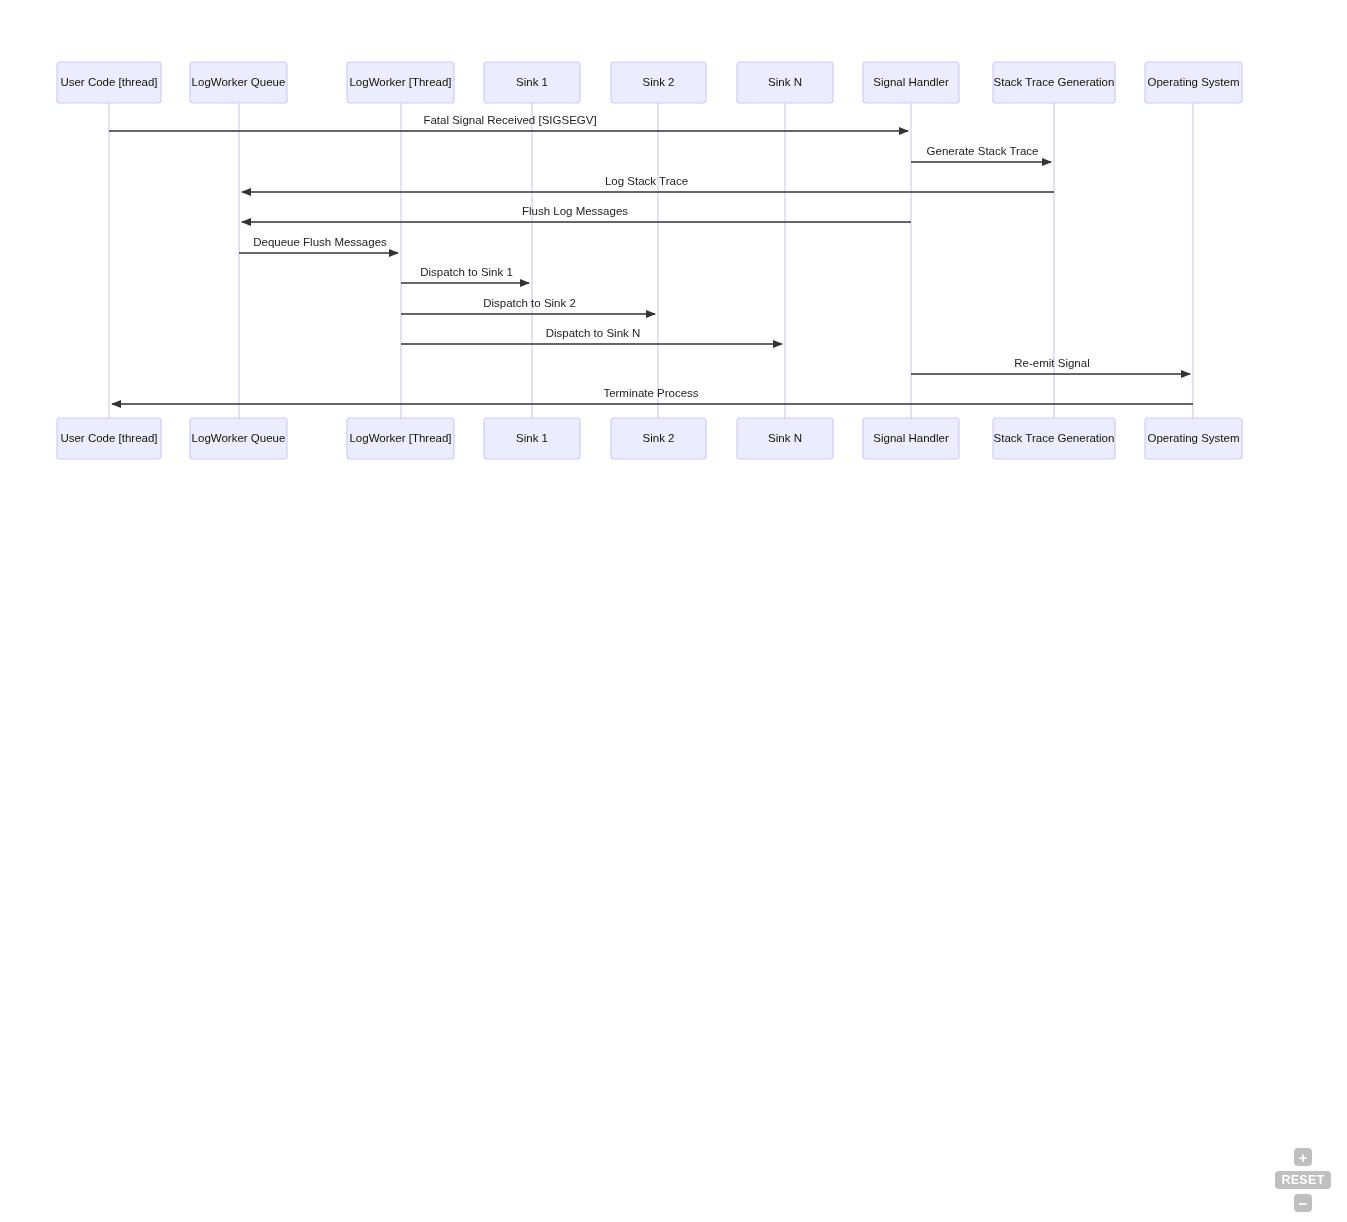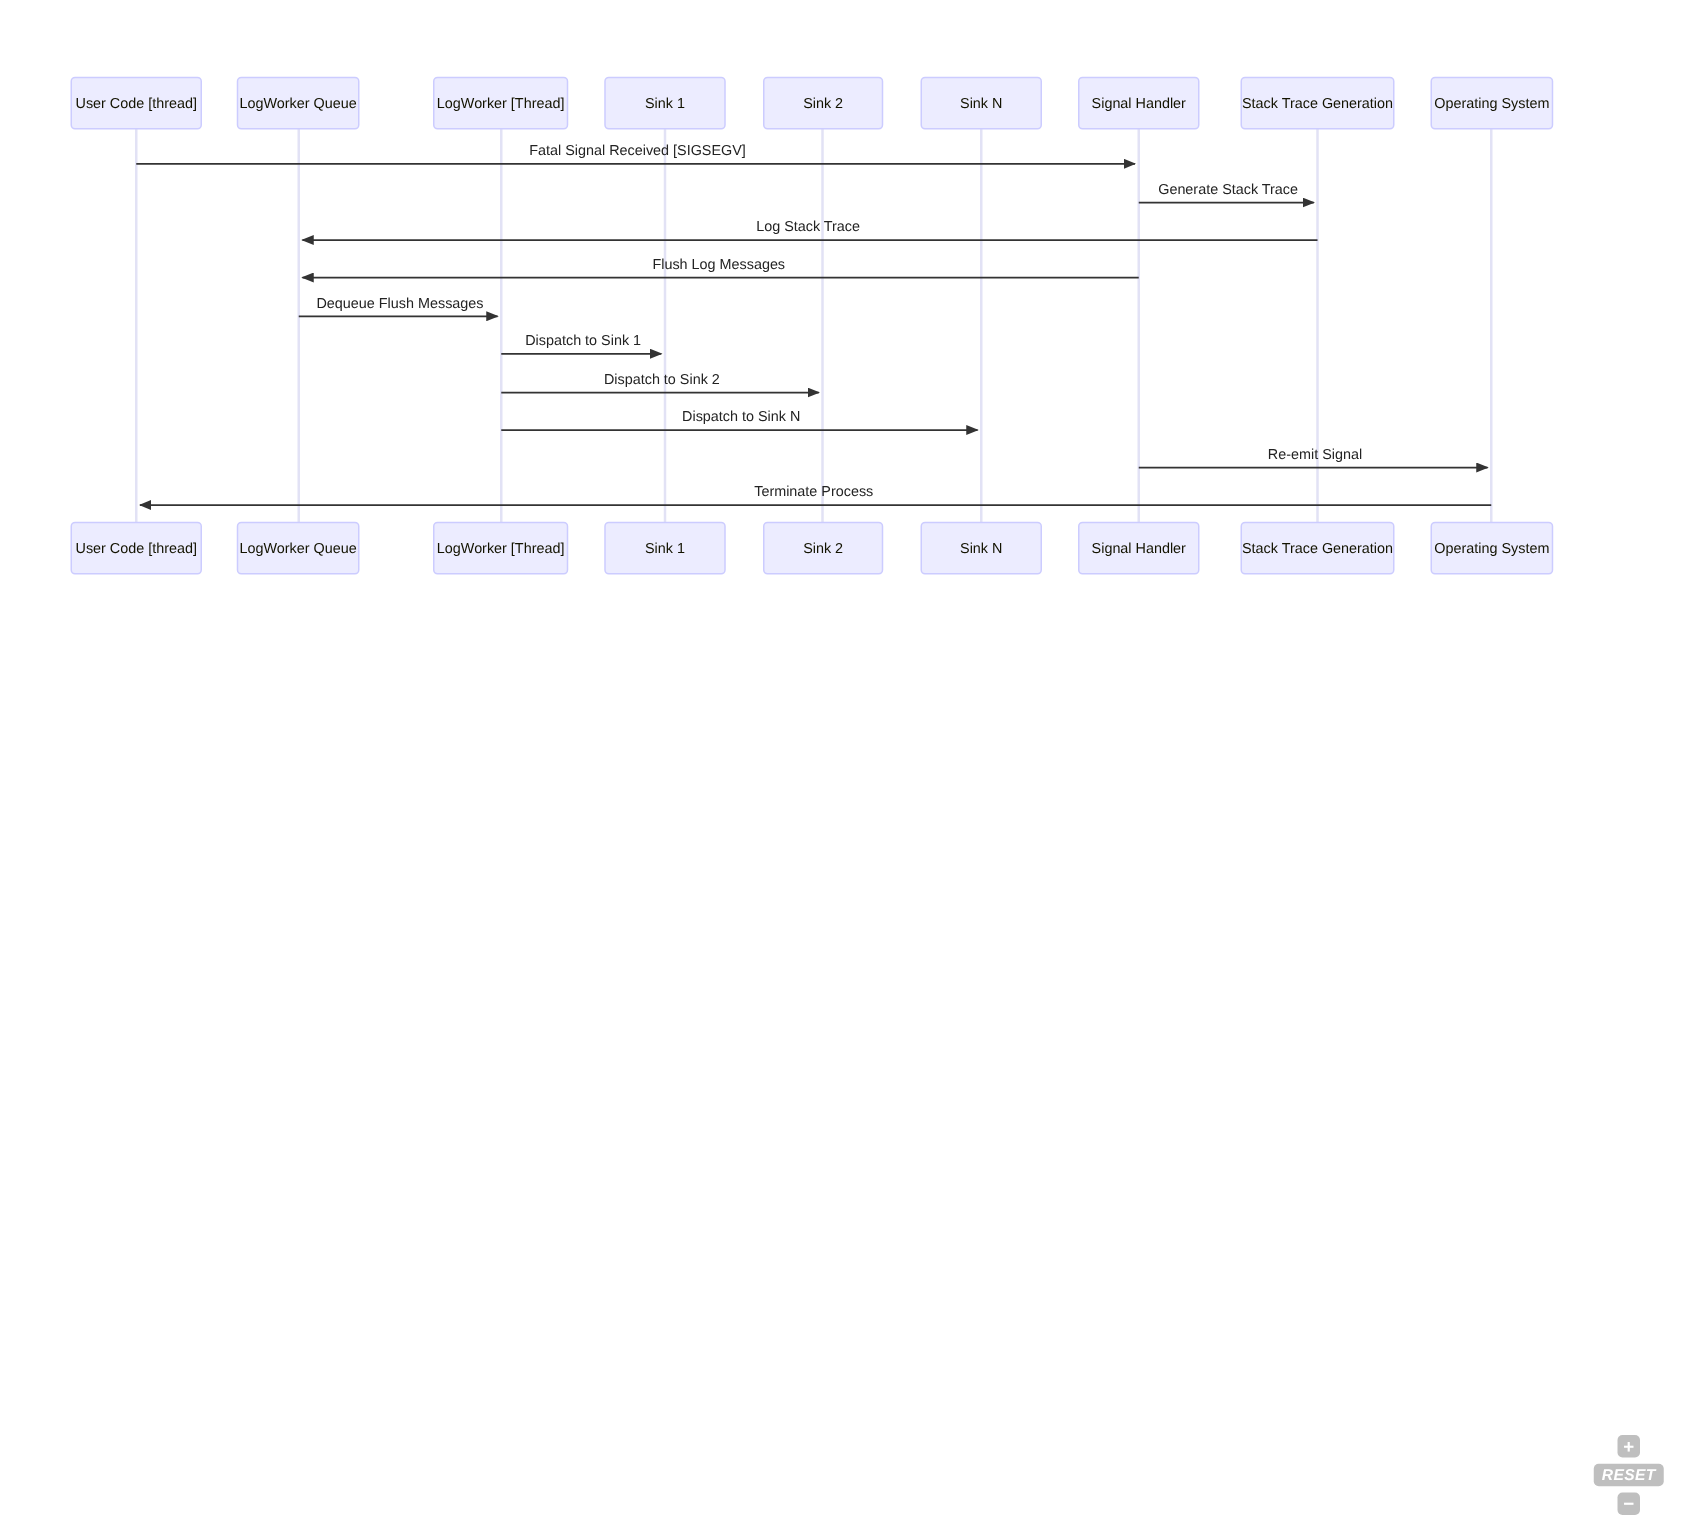--- a/index.html
+++ b/index.html
@@ -75,21 +75,20 @@
     width: 18px;
     height: 18px;
     font-size: 15px;
     line-height: 1;
   }
   .zc-reset {
     width: 56px;
     height: 18px;
     font-size: 12.5px;
     letter-spacing: 0.3px;
-    font-style: italic;
   }
 </style>
 </head>
 <body>
 
 <div id="canvas">
   <svg id="diagram" viewBox="0 0 1347 1222" xmlns="http://www.w3.org/2000/svg">
     <defs>
       <marker id="arrow-right" markerWidth="10" markerHeight="8" refX="9" refY="4" orient="auto" markerUnits="userSpaceOnUse">
         <path d="M0,0 L10,4 L0,8 z" fill="#333333"></path>

